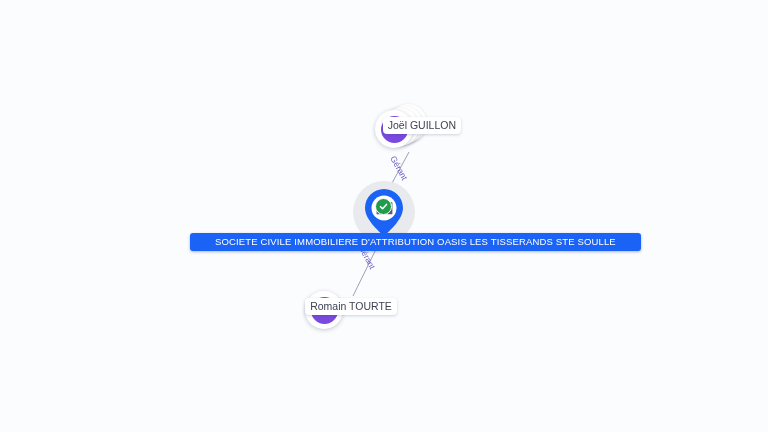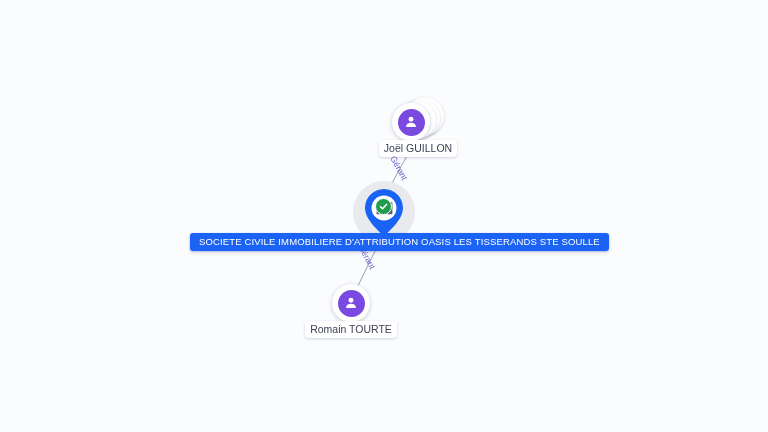--- a/index.html
+++ b/index.html
@@ -34,21 +34,21 @@
   
   .node {
     position: absolute;
     transform: translate(-50%, -50%);
   }
 
   
   .person-node {
     width: 86px;
     display: flex;
-    flex-direction: column;
+    flex-direction: row;
     align-items: center;
   }
   .avatar-stack {
     position: relative;
     width: 52px;
     height: 46px;
   }
   .stack-circle {
     position: absolute;
     width: 38px;
@@ -146,21 +146,21 @@
   
   .company-label {
     position: absolute;
     left: 190px;
     top: 233px;
     background: #1b63f4;
     color: #ffffff;
     font-size: 9.5px;
     letter-spacing: .15px;
     line-height: 14px;
-    padding: 2px 9px;
+    padding: 2px 25px;
     border-radius: 3px;
     white-space: nowrap;
     box-shadow: 0 1px 3px rgba(20,50,140,.35);
     z-index: 6;
   }
 
   
   .edge-label {
     position: absolute;
     font-size: 8.5px;

